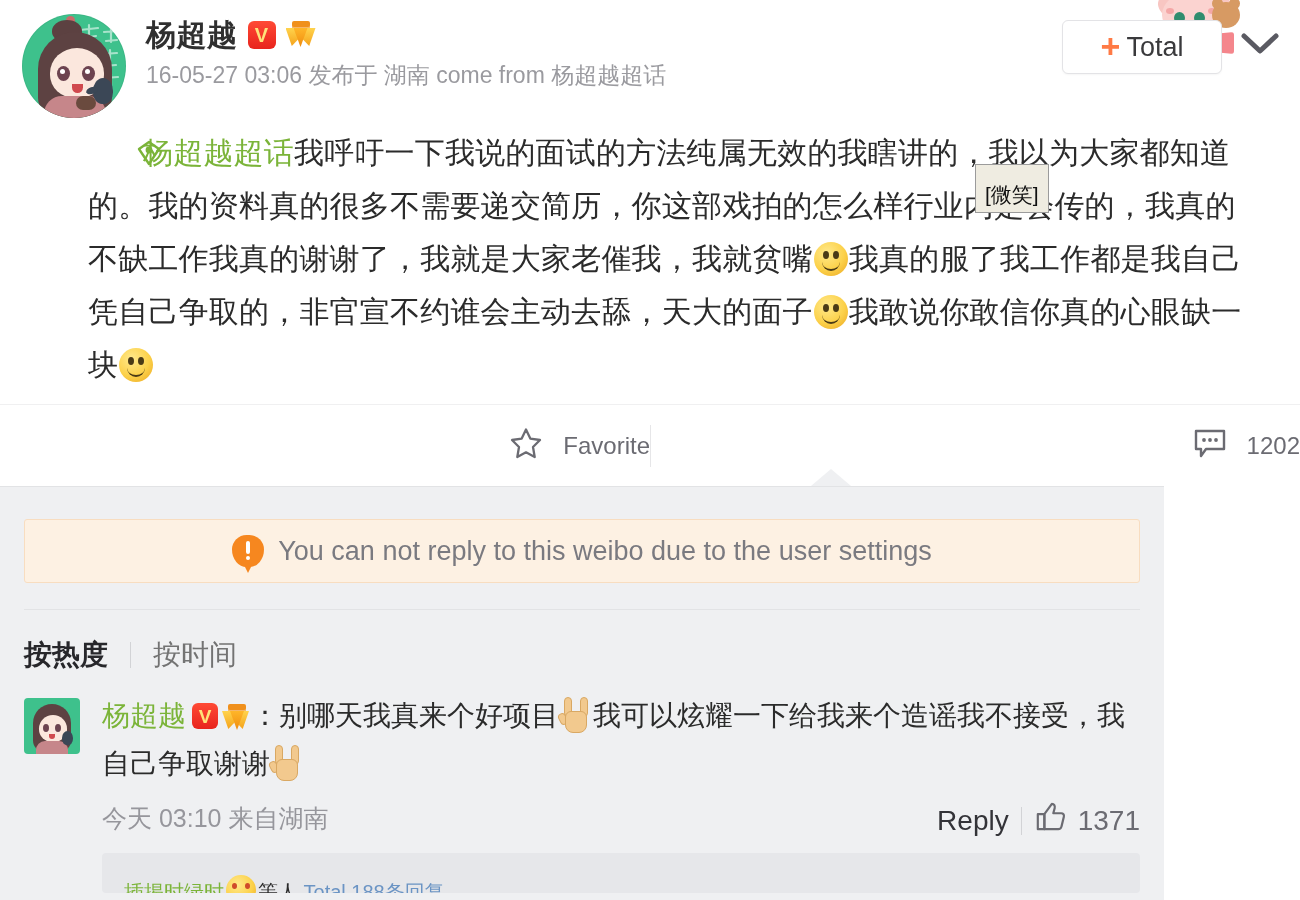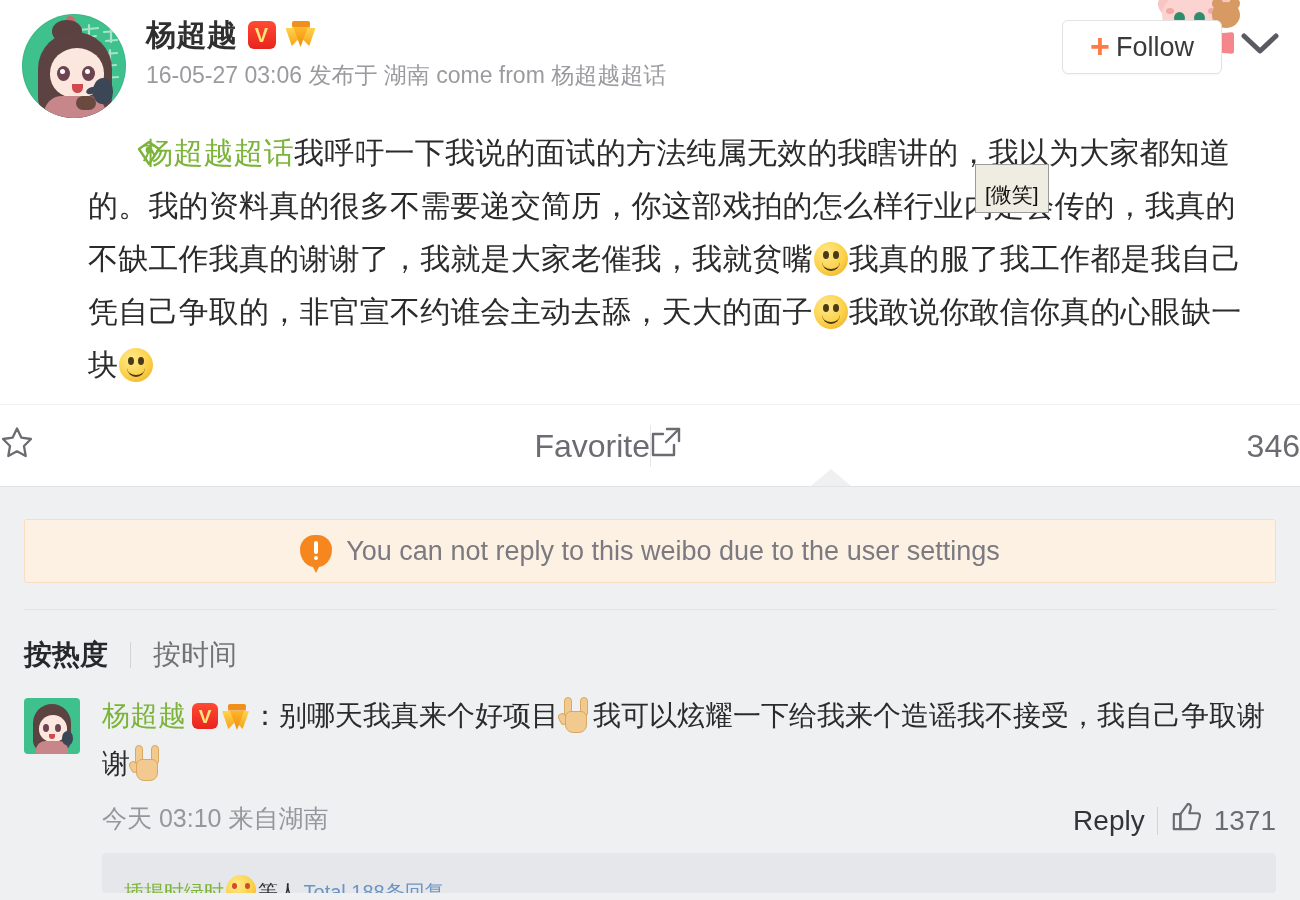--- a/index.html
+++ b/index.html
@@ -257,23 +257,23 @@
   
   .action-bar {
     position: absolute; left: 0; top: 404px;
     width: 1300px; height: 82px;
     display: flex; align-items: center;
     border-top: 1px solid #f0f0f1;
     background: #fff;
   }
   .action-item {
     flex: 1 1 0;
-    display: flex; align-items: center; justify-content: space-between;
+    display: flex; align-items: center; justify-content: flex-end;
     gap: 20px;
-    font-size: 32px; color: #6b6b72;
+    font-size: 24px; color: #6b6b72;
     height: 100%;
     cursor: pointer;
     position: relative;
   }
   .action-item + .action-item:before {
     content: ""; position: absolute; left: 0; top: 20px;
     width: 1px; height: 42px; background: #e6e6e8;
   }
   .ic { display: inline-block; }
 
@@ -282,21 +282,21 @@
     width: 0; height: 0;
     border-left: 20px solid transparent;
     border-right: 20px solid transparent;
     border-bottom: 17px solid #eff0f2;
     z-index: 6;
   }
 
   
   .comment-panel {
     position: absolute; left: 0; top: 486px;
-    width: 1300px; height: 414px;
+    width: 1164px; height: 414px;
     background: #eff0f2;
     border-top: 1px solid #e2e3e5;
     box-sizing: border-box;
   }
   .notice {
     margin: 32px 24px 0 24px;
     height: 62px;
     background: #fdf1e3;
     border: 1px solid #f8ddc0;
     border-radius: 3px;
@@ -485,21 +485,21 @@
         <span class="blush l"></span>
           <span class="blush r"></span>
         <span class="eye2 l"></span>
           <span class="eye2 r"></span>
         <span class="bear"></span>
         <span class="book"></span>
       </div>
 
       <div class="follow-btn">
         <span class="follow-plus">+</span>
-        <span class="follow-label">Follow</span>
+        <span class="follow-label">Total</span>
       </div>
 
       <div class="chevron-btn">
         <svg width="38" height="24" viewBox="0 0 38 24">
           <path d="M3 4 L19 19 L35 4" fill="none" stroke="#5a5a62" stroke-width="5" stroke-linecap="round" stroke-linejoin="round"></path>
         </svg>
       </div>
     </div>
 
     <div class="post-text">
@@ -516,31 +516,32 @@
 
     <div class="action-item">
       <span class="ic">
         <svg width="34" height="34" viewBox="0 0 34 34">
           <path d="M17 3.5 L21.3 12.6 L31 14 L24 21 L25.7 31 L17 26.3 L8.3 31 L10 21 L3 14 L12.7 12.6 Z" fill="none" stroke="#6b6b72" stroke-width="2.3" stroke-linejoin="round"></path>
         </svg>
       </span>
       <span>Favorite</span>
     </div>
 
+
     <div class="action-item">
       <span class="ic">
-        <svg width="32" height="32" viewBox="0 0 32 32">
-          <path d="M17 3 H29 V15" fill="none" stroke="#6b6b72" stroke-width="2.4" stroke-linecap="round" stroke-linejoin="round"></path>
-          <path d="M29 3 L16 16" fill="none" stroke="#6b6b72" stroke-width="2.4" stroke-linecap="round"></path>
-          <path d="M24 19 V29 H3 V8 H13" fill="none" stroke="#6b6b72" stroke-width="2.4" stroke-linecap="round" stroke-linejoin="round"></path>
+        <svg width="34" height="32" viewBox="0 0 34 32">
+          <path d="M3 4 H31 V22 H13 L8 29 V22 H3 Z" fill="none" stroke="#6b6b72" stroke-width="2.4" stroke-linejoin="round"></path>
+          <circle cx="11" cy="13" r="1.9" fill="#6b6b72"></circle>
+          <circle cx="17" cy="13" r="1.9" fill="#6b6b72"></circle>
+          <circle cx="23" cy="13" r="1.9" fill="#6b6b72"></circle>
         </svg>
       </span>
-      <span>346</span>
-    </div>
-
+      <span>1202</span>
+    </div>
 
   </div>
 
   <div class="tab-arrow"></div>
 
   <div class="comment-panel">
 
     <div class="notice">
       <span class="notice-icon">
         <span class="drop"></span>

